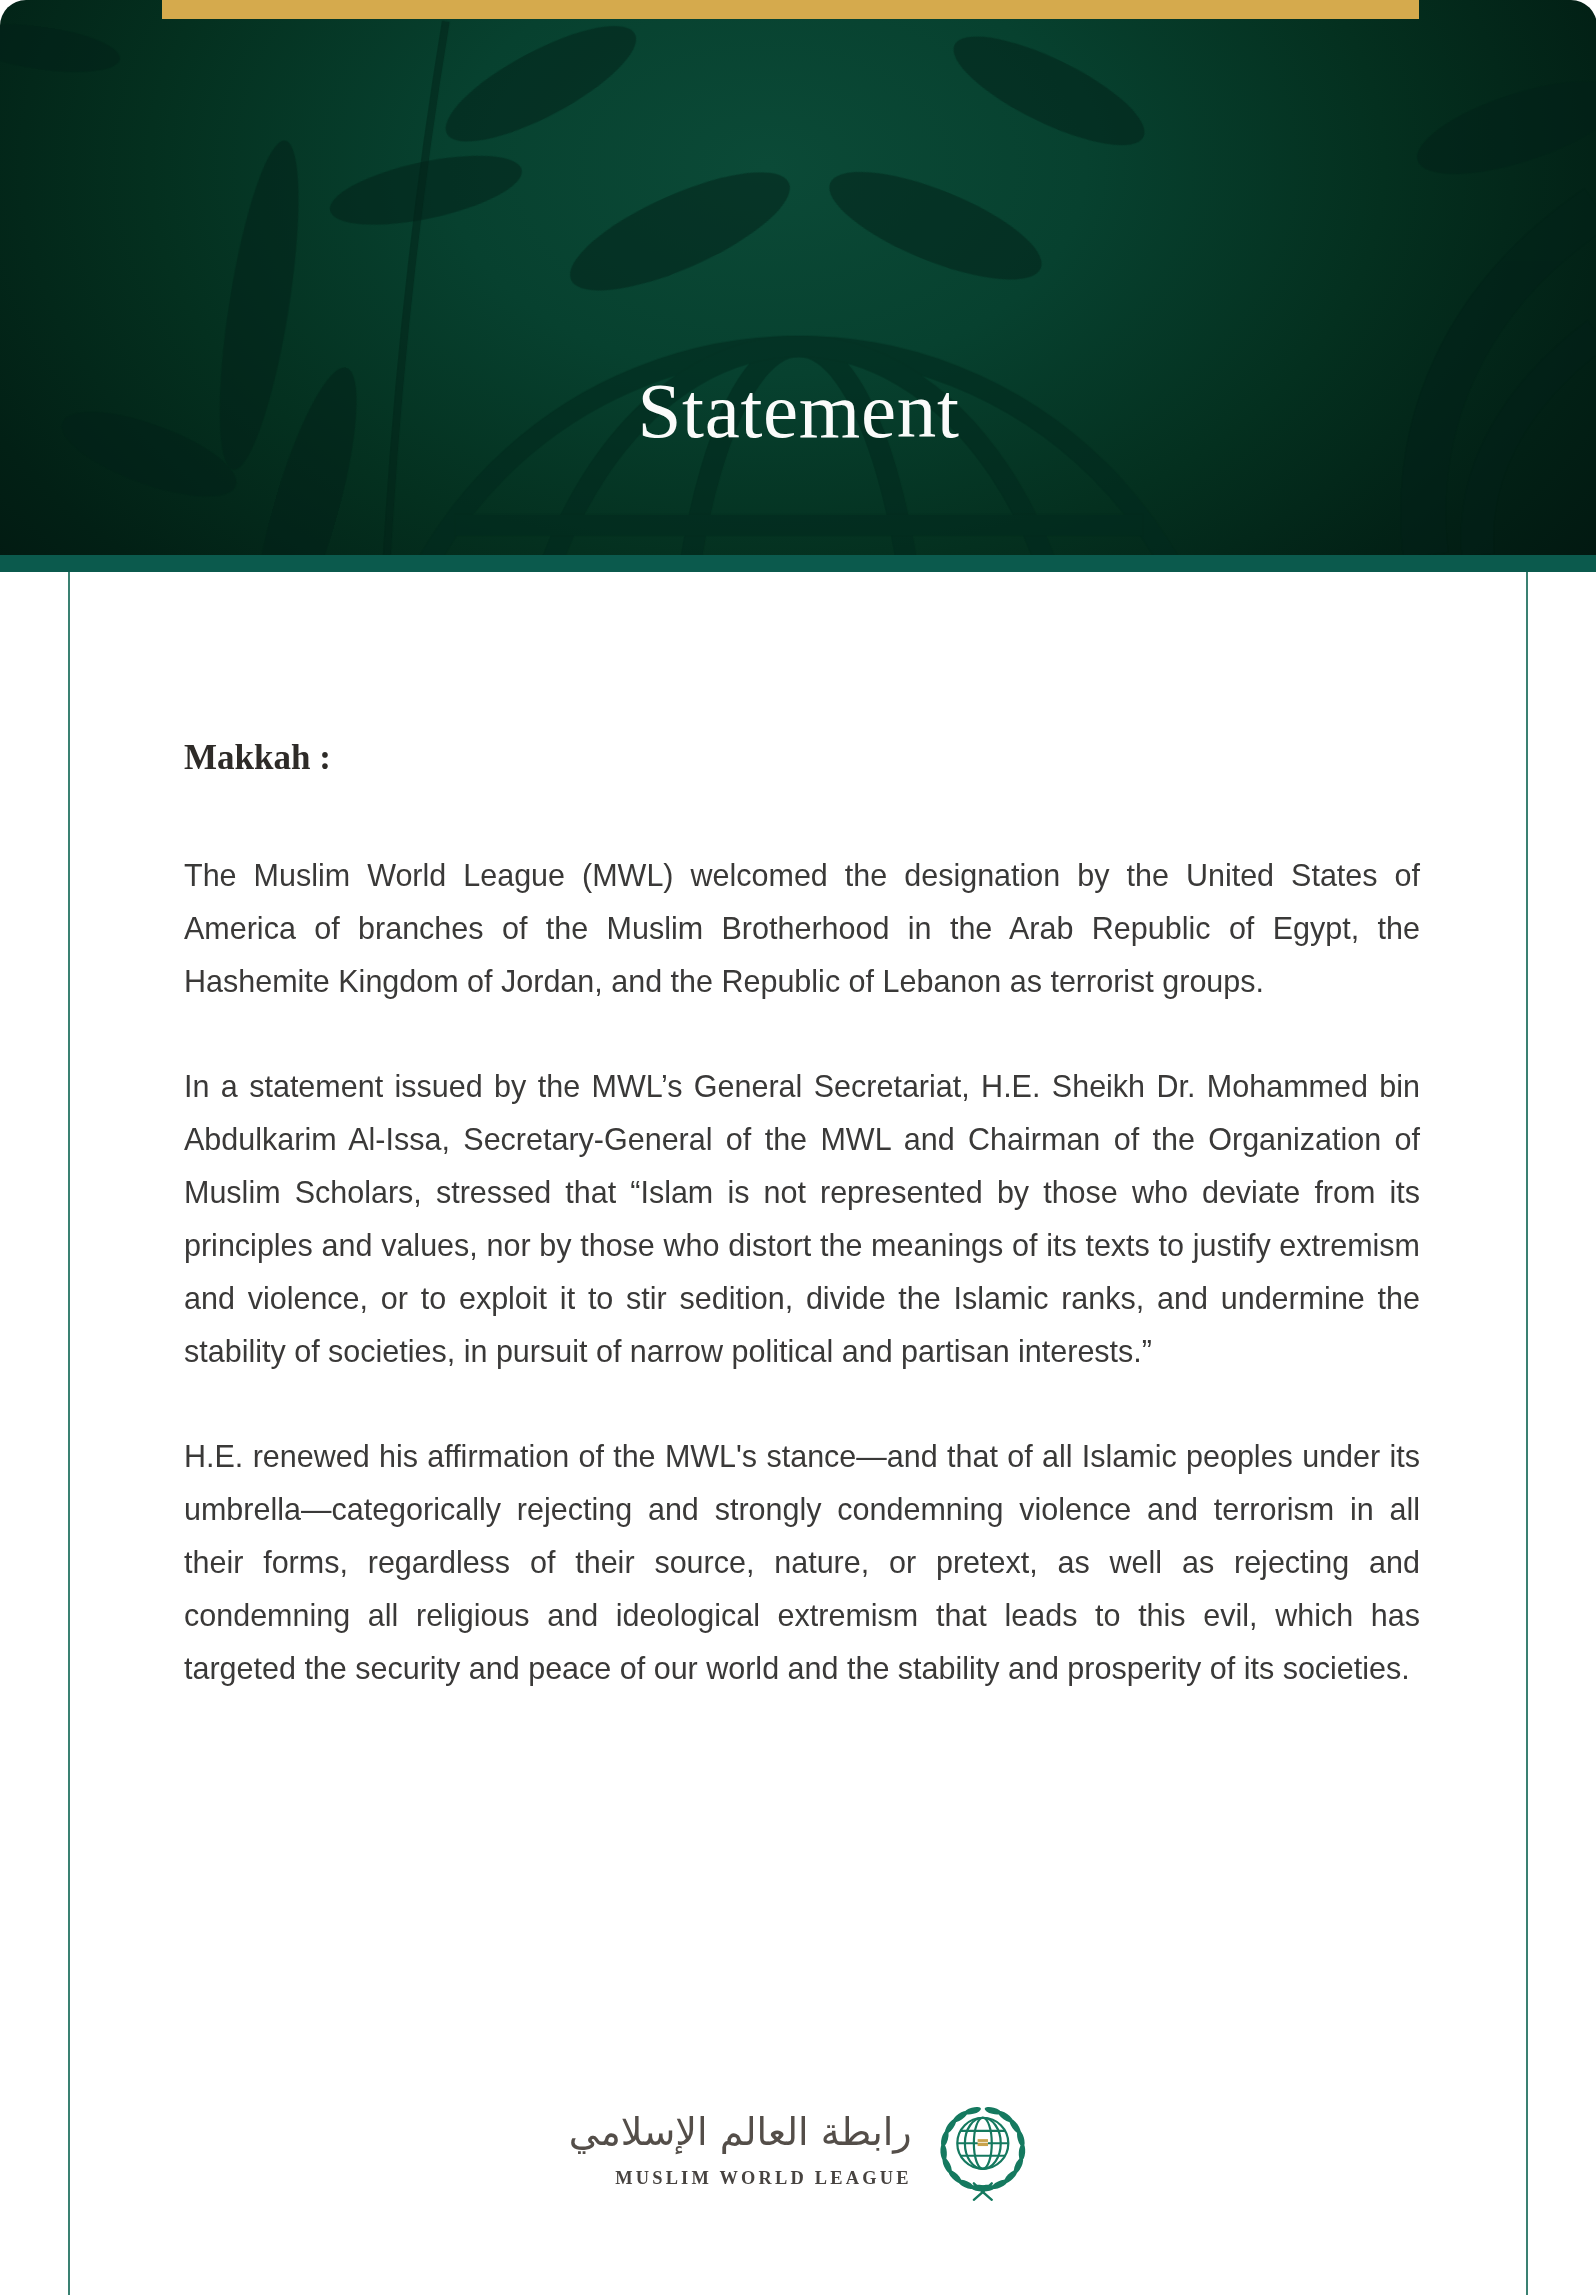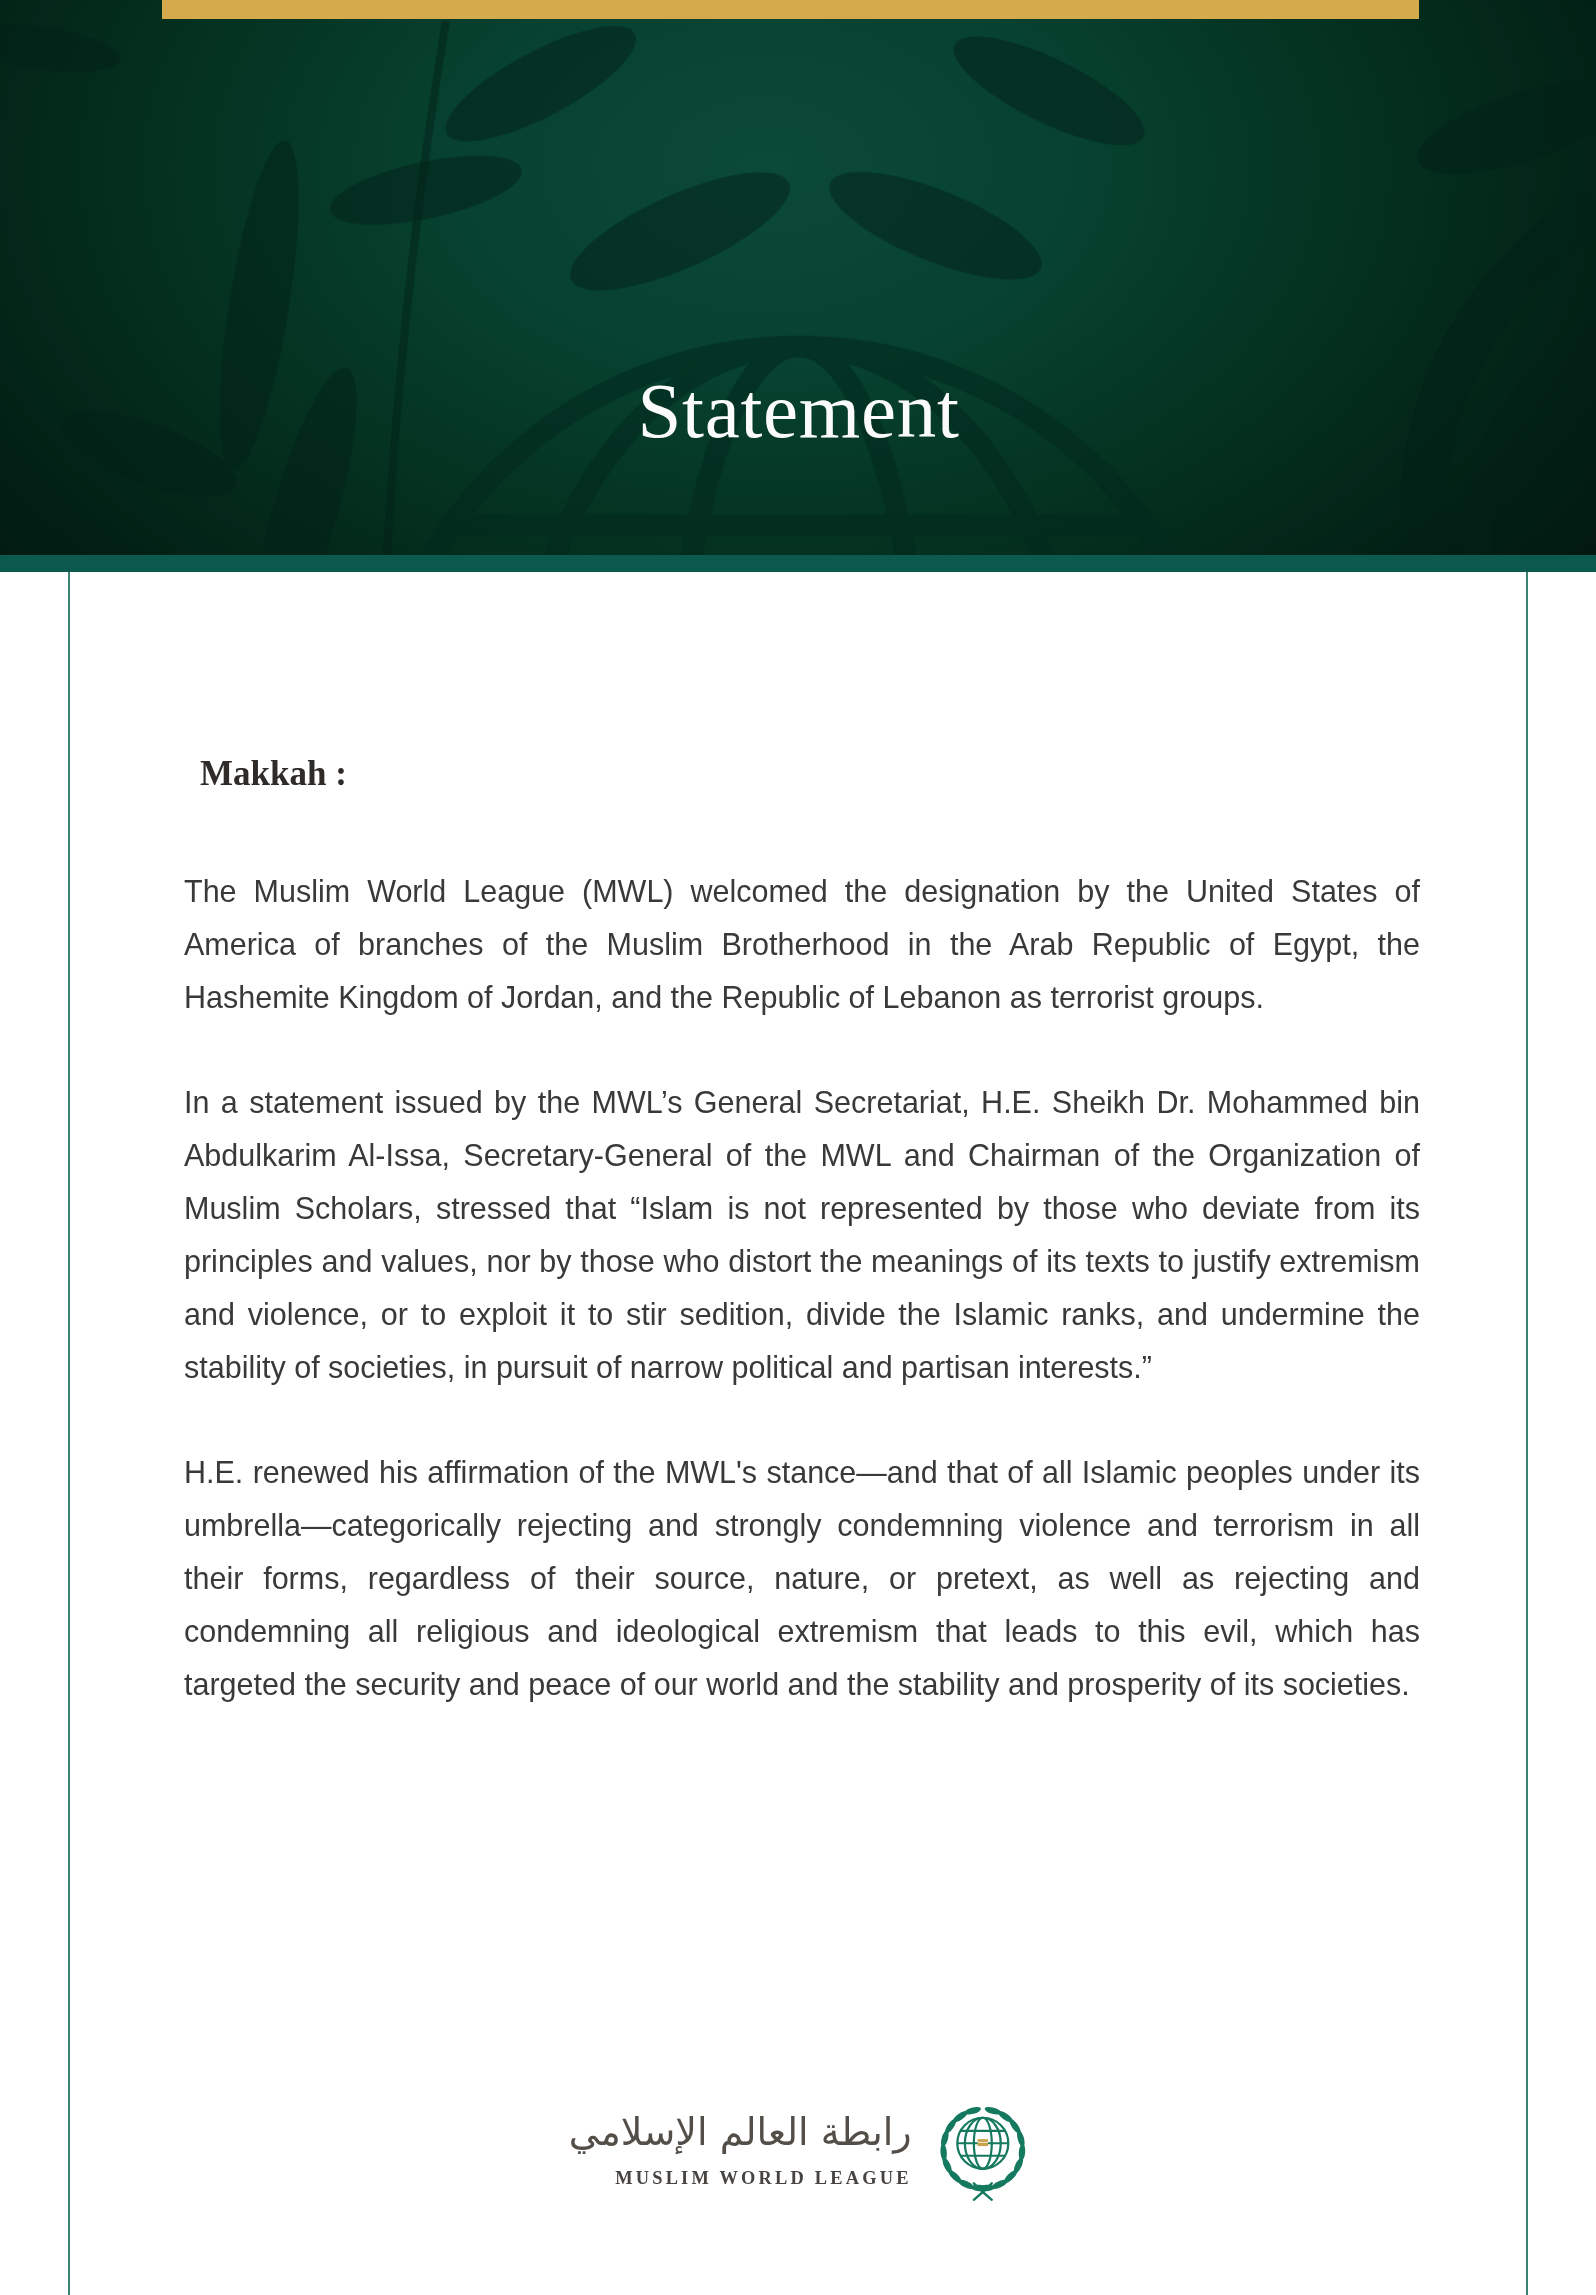--- a/index.html
+++ b/index.html
@@ -3,20 +3,21 @@
 <meta charset="utf-8">
 <style>
   html,body{margin:0;padding:0;background:#ffffff;}
   .page{
     position:relative;
     width:1597px;
     height:2295px;
     overflow:hidden;
     background:#ffffff;
     font-family:"Liberation Sans","DejaVu Sans",sans-serif;
+    border-radius:26px;
   }
   
   .header{
     position:absolute;
     left:0; top:0;
     width:1597px; height:555px;
     background:
       radial-gradient(ellipse 1064px 695px at 48% 30%,
         #0b4a37 0%, #07412f 30%, #04301f 58%, #022015 82%, #021710 100%);
     overflow:hidden;
@@ -56,21 +57,21 @@
   }
   .rule-left{left:68px;}
   .rule-right{left:1526px;}
   
   .text-col{
     position:absolute;
     left:184px; top:738px;
     width:1236px;
   }
   .location-heading{
-    margin:16px;
+    margin:0;
     font-family:"Liberation Serif","DejaVu Serif",serif;
     font-weight:700;
     font-size:35px;
     color:#2e2b28;
     line-height:1.15;
   }
   .text-col p{
     margin:52px 0 0 0;
     font-size:30.5px;
     line-height:53px;

